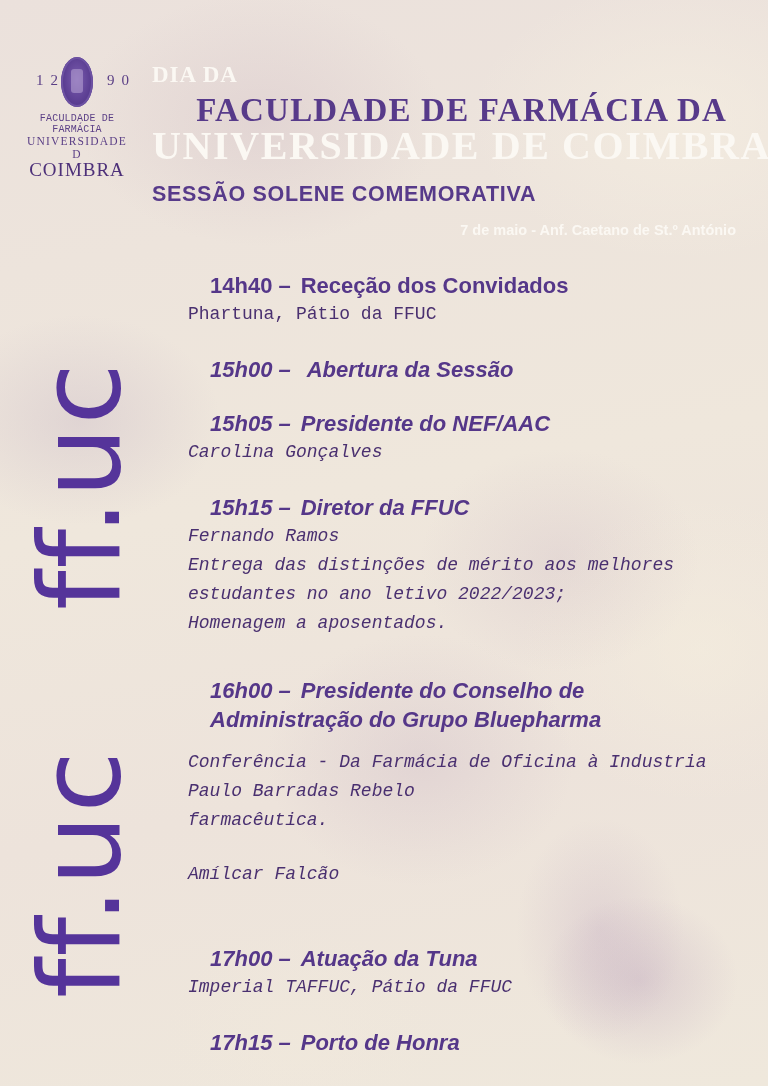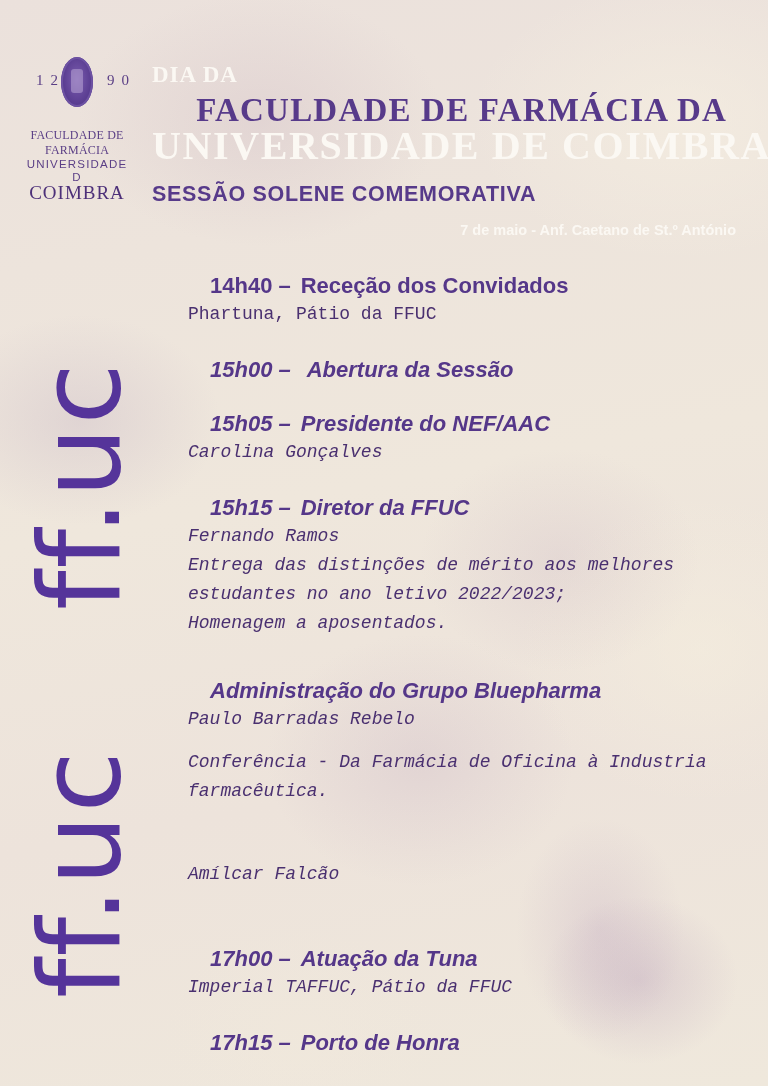--- a/index.html
+++ b/index.html
@@ -32,22 +32,22 @@
   .logo-year-r { right: -4px; }
   .seal {
     position: absolute; left: 39px; top: 1px; width: 32px; height: 50px;
     border-radius: 50%; background: radial-gradient(ellipse at 50% 45%, #7a5cae 0%, #5b3e92 60%, #4a2f7d 100%);
     box-shadow: inset 0 0 0 2px #6d52a3;
   }
   .seal::after {
     content: ""; position: absolute; left: 10px; top: 12px; width: 12px; height: 24px;
     border-radius: 3px; background: #b9a6d6; opacity: 0.55;
   }
-  .logo-fac { font-family: Liberation Serif, serif; font-size: 12px; color: #5b3f86; margin-top: 20px; letter-spacing: 0.2px; }
-  .logo-univ { font-family: Liberation Sans, sans-serif; font-size: 11.5px; color: #5b3f86; letter-spacing: 1.2px; line-height: 13px; }
+  .logo-fac { font-family: Liberation Mono, monospace; font-size: 10px; color: #5b3f86; margin-top: 5px; letter-spacing: 0.2px; }
+  .logo-univ { font-family: Liberation Serif, serif; font-size: 11.5px; color: #5b3f86; letter-spacing: 1.2px; line-height: 13px; }
   .logo-coimbra { font-family: "Liberation Serif", serif; font-size: 19px; color: #4d3079; letter-spacing: 1px; line-height: 18px; }
 
   .title-area { position: absolute; left: 152px; top: 62px; font-family: Liberation Serif, serif; }
   .t-dia { font-weight: bold; font-size: 23px; color: #fbf8f3; letter-spacing: 1px; line-height: 26px; }
   .t-fac { font-weight: bold; font-size: 33px; color: #573a8a; letter-spacing: 1.2px; line-height: 38px; margin-top: 3px; white-space: nowrap; text-align: center; }
   .t-univ { font-weight: bold; font-size: 40px; color: #fbf8f3; letter-spacing: 1.6px; line-height: 34px; white-space: nowrap; }
   .t-sess { position: absolute; left: 152px; top: 182px; font-weight: bold; font-size: 21.5px; color: #573a8a; letter-spacing: 0.7px; white-space: nowrap; }
   .t-date { position: absolute; right: 32px; top: 222px; font-weight: bold; font-size: 14.5px; color: #fbf8f3; white-space: nowrap; }
 
   .vert {
@@ -111,23 +111,24 @@
 
   <div class="item" style="top:493px">
     <div class="h it"><span class="t">15h15 –</span><span>Diretor da FFUC</span></div>
     <div class="s it">Fernando Ramos</div>
     <div class="s it" style="">Entrega das distinções de mérito aos melhores</div>
     <div class="s it">estudantes no ano letivo 2022/2023;</div>
     <div class="s it">Homenagem a aposentados.</div>
   </div>
 
   <div class="item" style="top:676px">
+    <div class="h it"><span class="t">16h00 –</span><span>Presidente do Conselho de</span></div>
     <div class="h it">Administração do Grupo Bluepharma</div>
+    <div class="s it" style="margin-top:14px">Conferência - Da Farmácia de Oficina à Industria</div>
     <div class="s it">Paulo Barradas Rebelo</div>
-    <div class="s it" style="margin-top:14px">Conferência - Da Farmácia de Oficina à Industria</div>
     <div class="s it">farmacêutica.</div>
   </div>
 
   <div class="item" style="top:860px">
     <div class="s it">Amílcar Falcão</div>
   </div>
 
   <div class="item" style="top:944px">
     <div class="h it"><span class="t">17h00 –</span><span>Atuação da Tuna</span></div>
     <div class="s it">Imperial TAFFUC, Pátio da FFUC</div>

